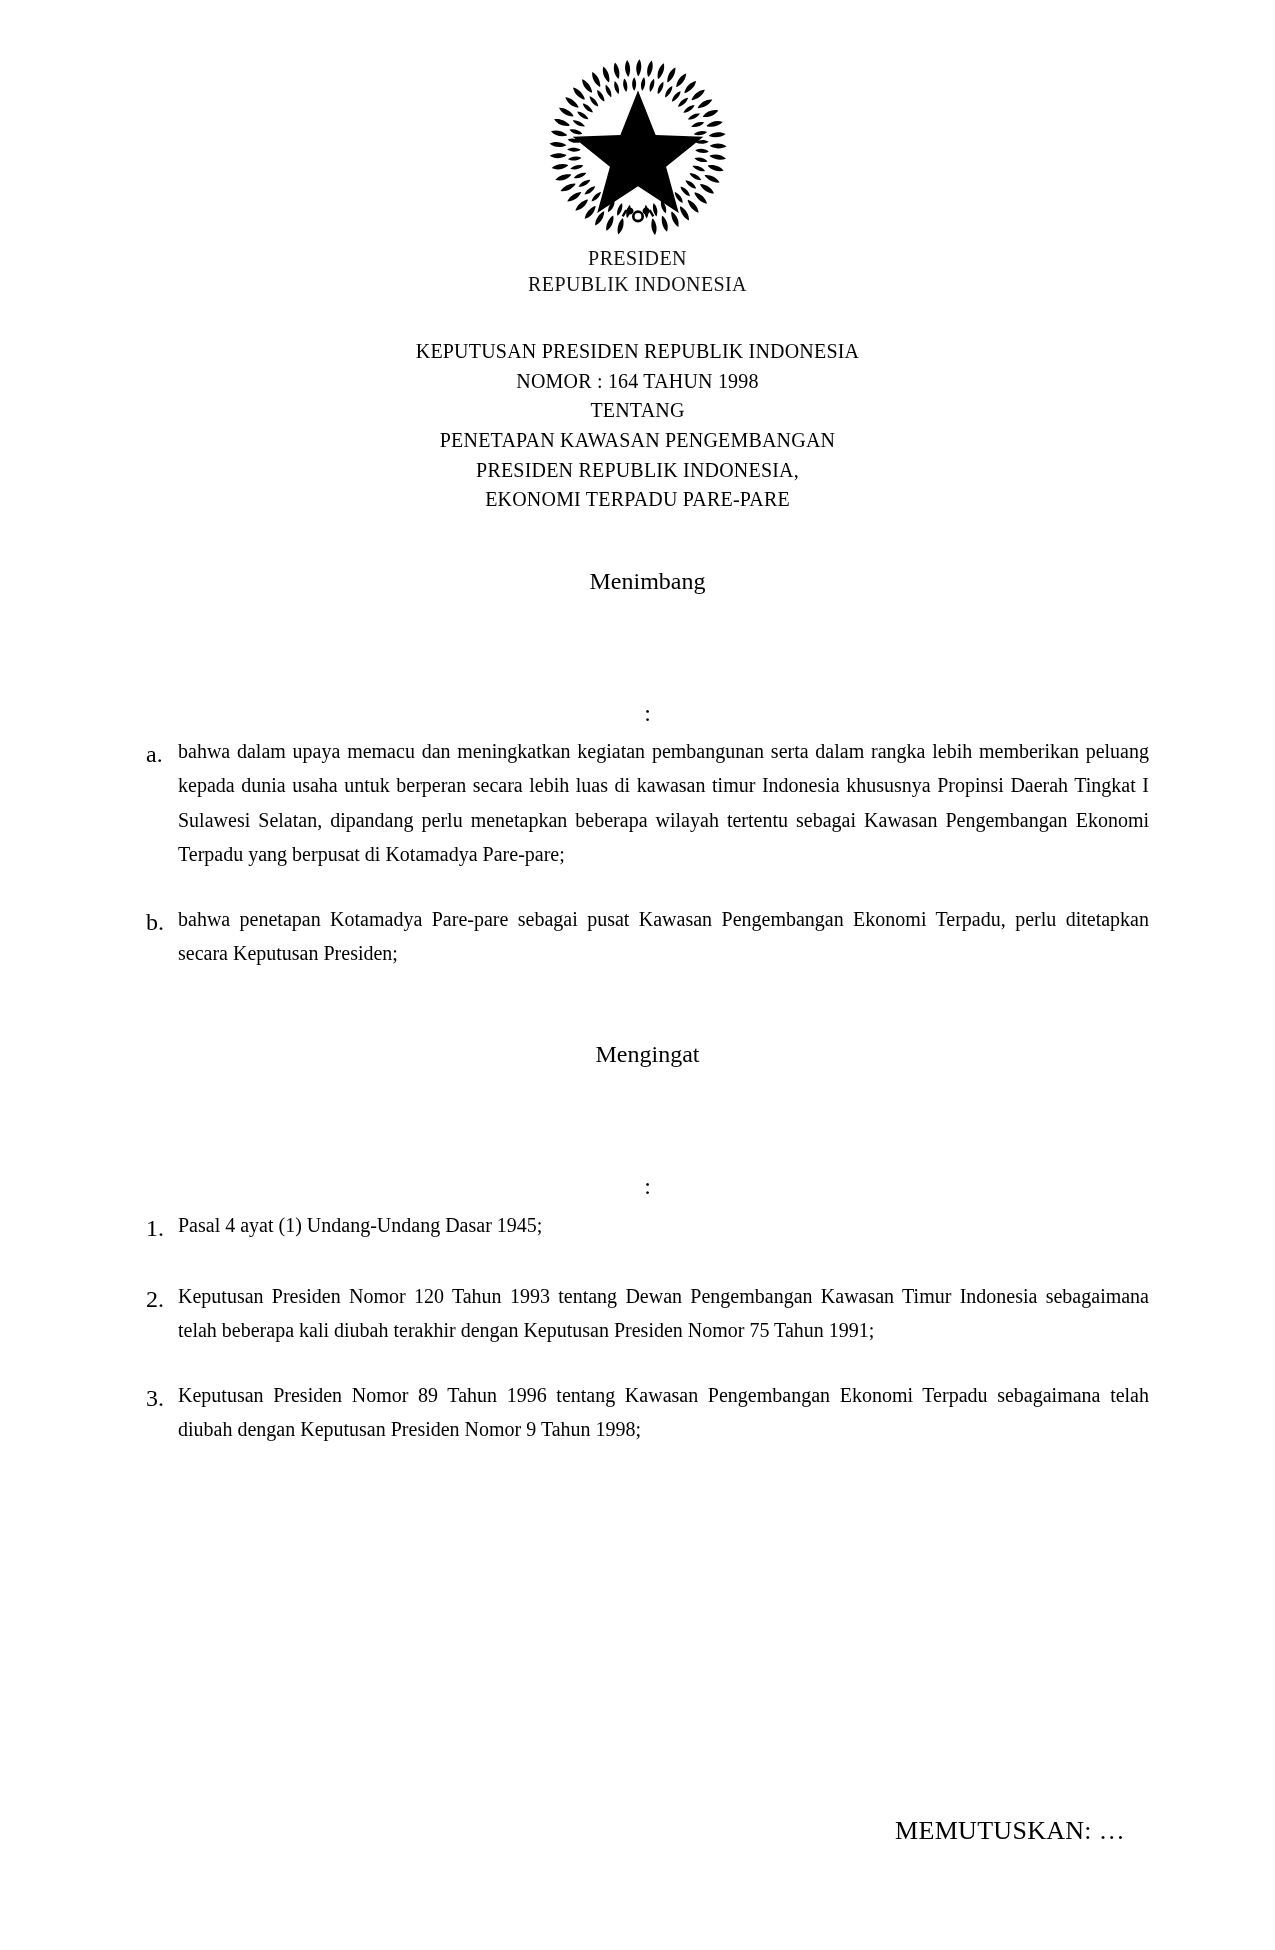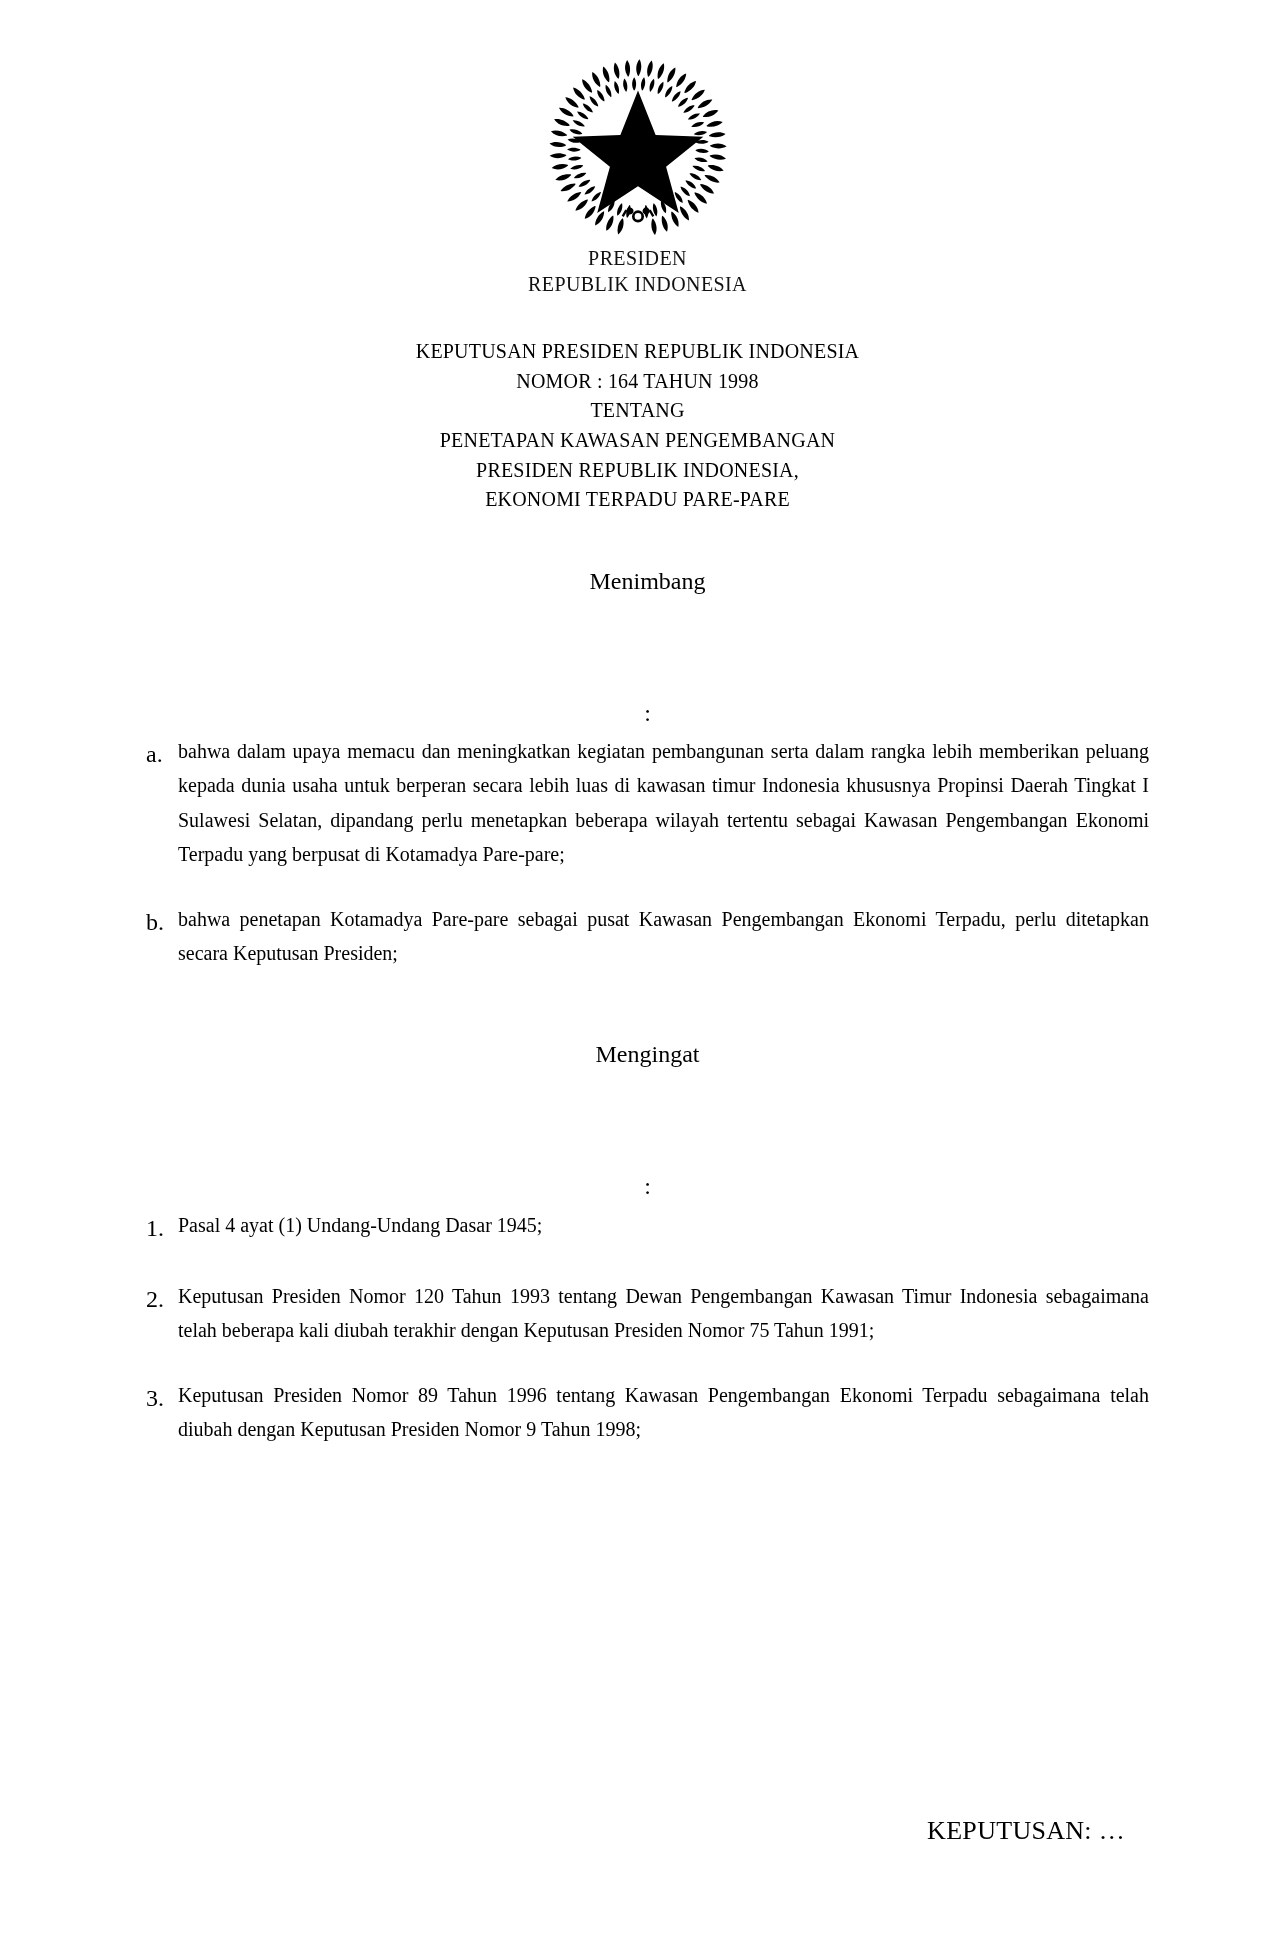--- a/index.html
+++ b/index.html
@@ -468,16 +468,16 @@
         </div>
         <div class="item">
           <div class="marker">3.</div>
           <div class="item-text">Keputusan Presiden Nomor 89 Tahun 1996 tentang Kawasan Pengembangan Ekonomi Terpadu sebagaimana telah diubah dengan Keputusan Presiden Nomor 9 Tahun 1998;</div>
         </div>
       </div>
     </div>
   </div>
 
   <div class="footer">
-    <span class="memutuskan">KEPUTUSAN:  …</span>
+    <span class="memutuskan">MEMUTUSKAN:  …</span>
   </div>
 
 </div>
 
 </body></html>

